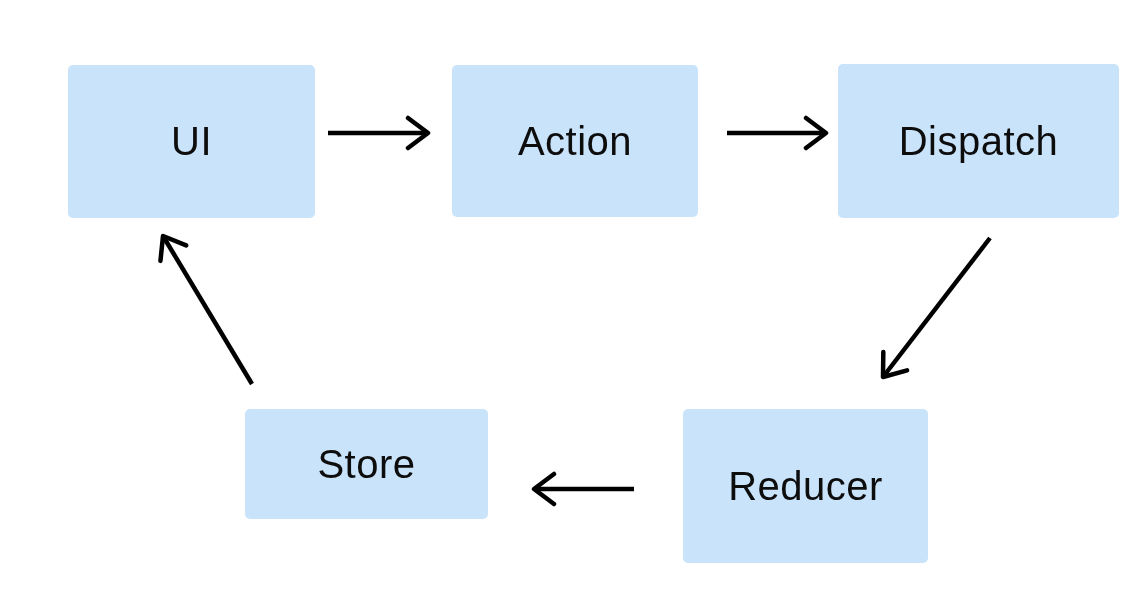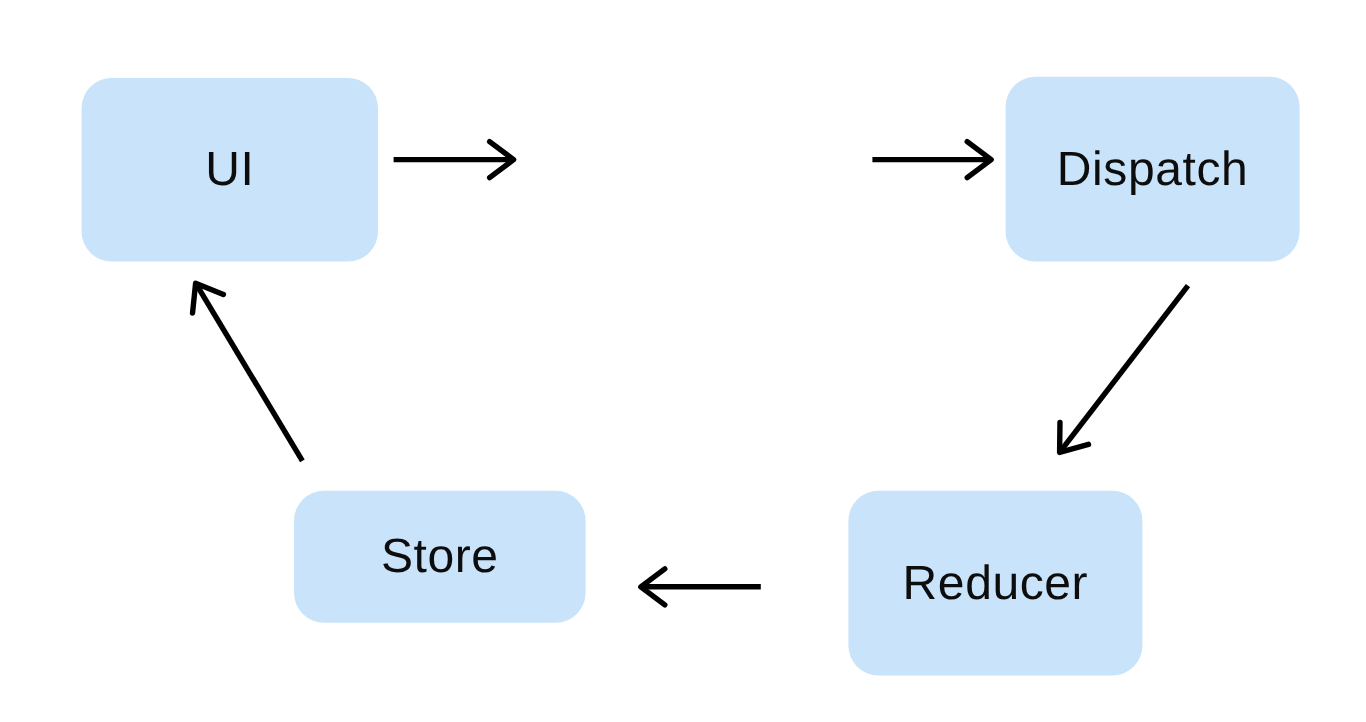--- a/index.html
+++ b/index.html
@@ -26,37 +26,37 @@
     position: absolute;
     left: 0;
     top: 0;
     width: 1138px;
     height: 602px;
     pointer-events: none;
   }
   .node {
     position: absolute;
     background: var(--node-fill);
-    border-radius: 25px;
+    border-radius: 5px;
     display: flex;
     align-items: center;
     justify-content: center;
   }
   .node-label {
     font-size: 40px;
     font-weight: 400;
     color: var(--text-color);
     letter-spacing: 0.5px;
     white-space: nowrap;
   }
   .node-ui       { left: 68px;  top: 65px;  width: 247px; height: 153px; }
   .node-action   { left: 452px; top: 65px;  width: 246px; height: 152px; }
-  .node-dispatch { left: 838px; top: 64px;  width: 245px; height: 154px; }
+  .node-dispatch { left: 838px; top: 64px;  width: 281px; height: 154px; }
   .node-store    { left: 245px; top: 409px; width: 243px; height: 110px; }
-  .node-reducer  { left: 683px; top: 409px; width: 245px; height: 154px; margin-left: 24px; }
+  .node-reducer  { left: 683px; top: 409px; width: 245px; height: 154px; }
 </style>
 </head>
 <body>
 
 <div class="canvas">
 
   <svg class="arrow-layer" viewBox="0 0 1138 602" xmlns="http://www.w3.org/2000/svg">
     <defs>
       <marker id="chev" markerUnits="userSpaceOnUse" markerWidth="34" markerHeight="36" refX="27" refY="18" orient="auto">
         <path d="M7,3 L27,18 L7,33" fill="none" stroke="#000000" stroke-width="4.5" stroke-linecap="round" stroke-linejoin="round"></path>
@@ -66,20 +66,23 @@
     <line x1="727" y1="133" x2="826" y2="133" stroke="#000000" stroke-width="4.5" marker-end="url(#chev)"></line>
     <line x1="990" y1="238" x2="883" y2="377" stroke="#000000" stroke-width="4.5" marker-end="url(#chev)"></line>
     <line x1="634" y1="489" x2="534" y2="489" stroke="#000000" stroke-width="4.5" marker-end="url(#chev)"></line>
     <line x1="252" y1="384" x2="163" y2="236" stroke="#000000" stroke-width="4.5" marker-end="url(#chev)"></line>
   </svg>
 
   <div class="node node-ui">
     <span class="node-label">UI</span>
   </div>
 
+  <div class="node node-action">
+    <span class="node-label">Action</span>
+  </div>
 
   <div class="node node-dispatch">
     <span class="node-label">Dispatch</span>
   </div>
 
   <div class="node node-store">
     <span class="node-label">Store</span>
   </div>
 
   <div class="node node-reducer">

